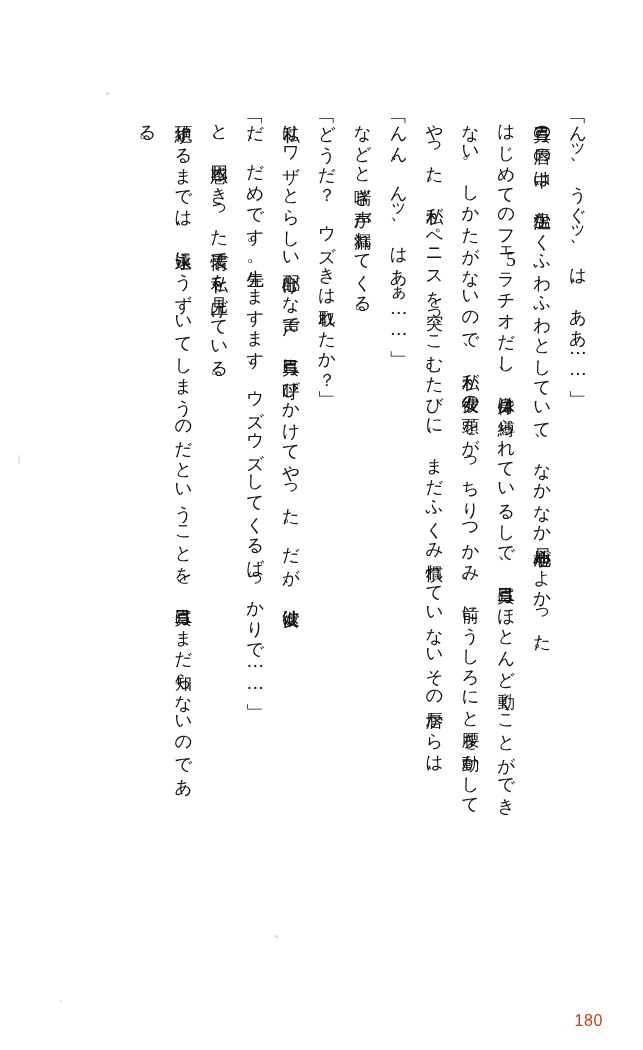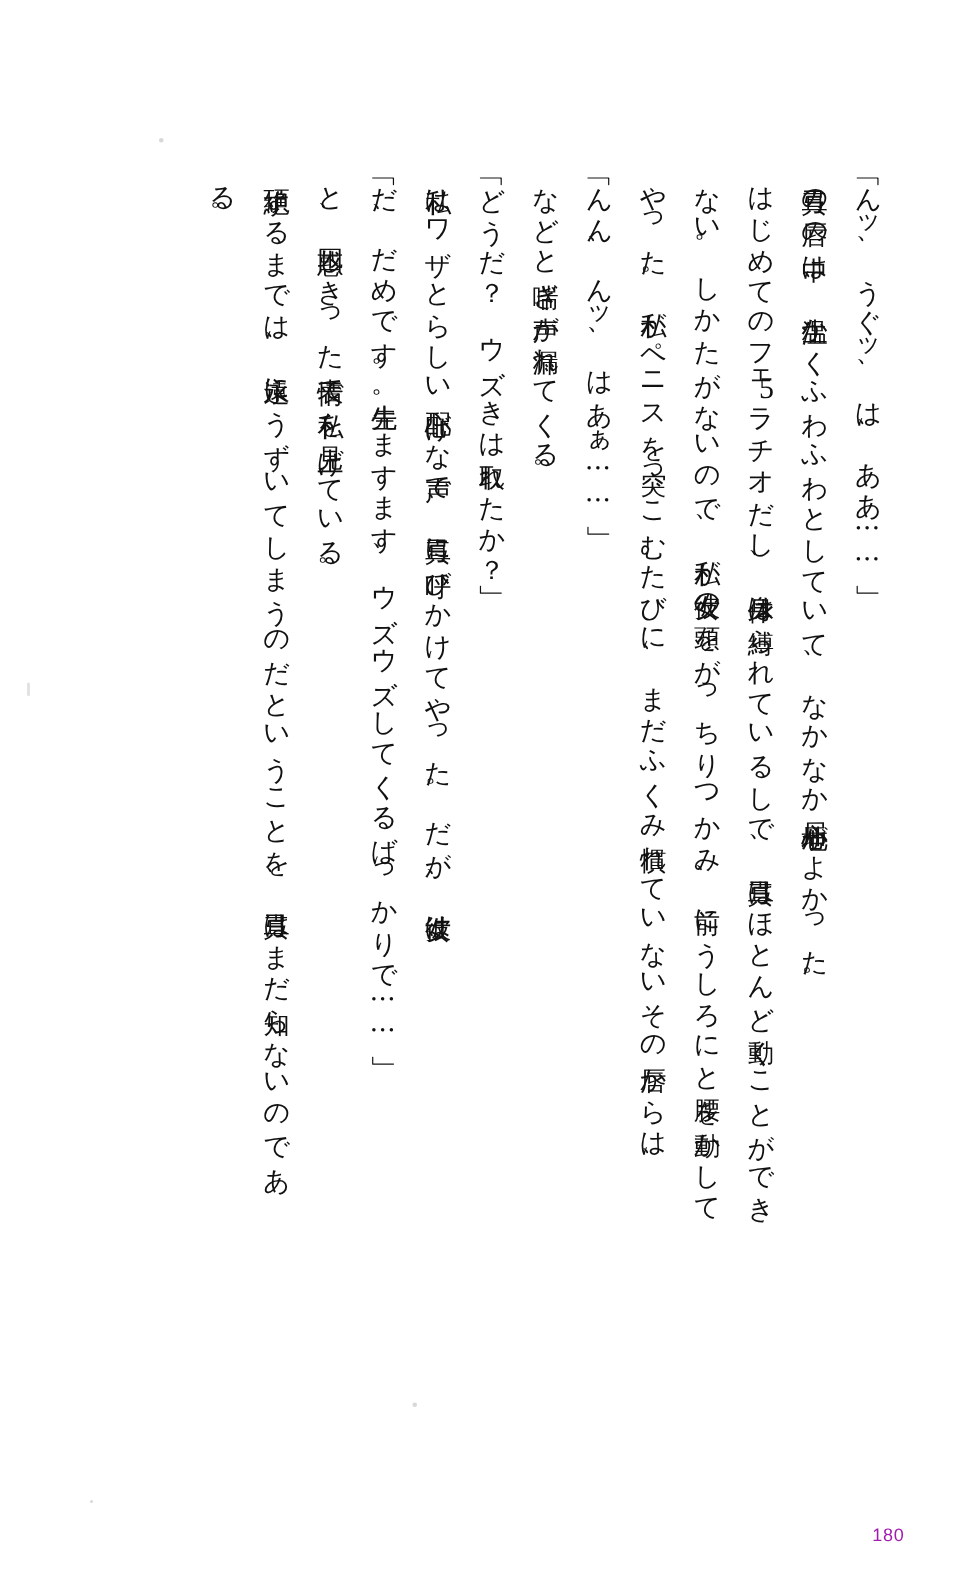--- a/index.html
+++ b/index.html
@@ -57,22 +57,22 @@
     font-size: 20px;
     color: #111111;
   }
 
   
   .page-number {
     position: absolute;
     bottom: 20px;
     right: 40px;
     font-family: "Liberation Sans", "DejaVu Sans", sans-serif;
-    font-size: 12px;
-    color: #a21caf;
+    font-size: 16px;
+    color: #c2410c;
     letter-spacing: 0.04em;
   }
 
   
   .speckle {
     position: absolute;
     background: #d8d8d8;
     border-radius: 50%;
   }
   .sp1 { left: 106px; top: 92px;  width: 3px;  height: 3px; }

